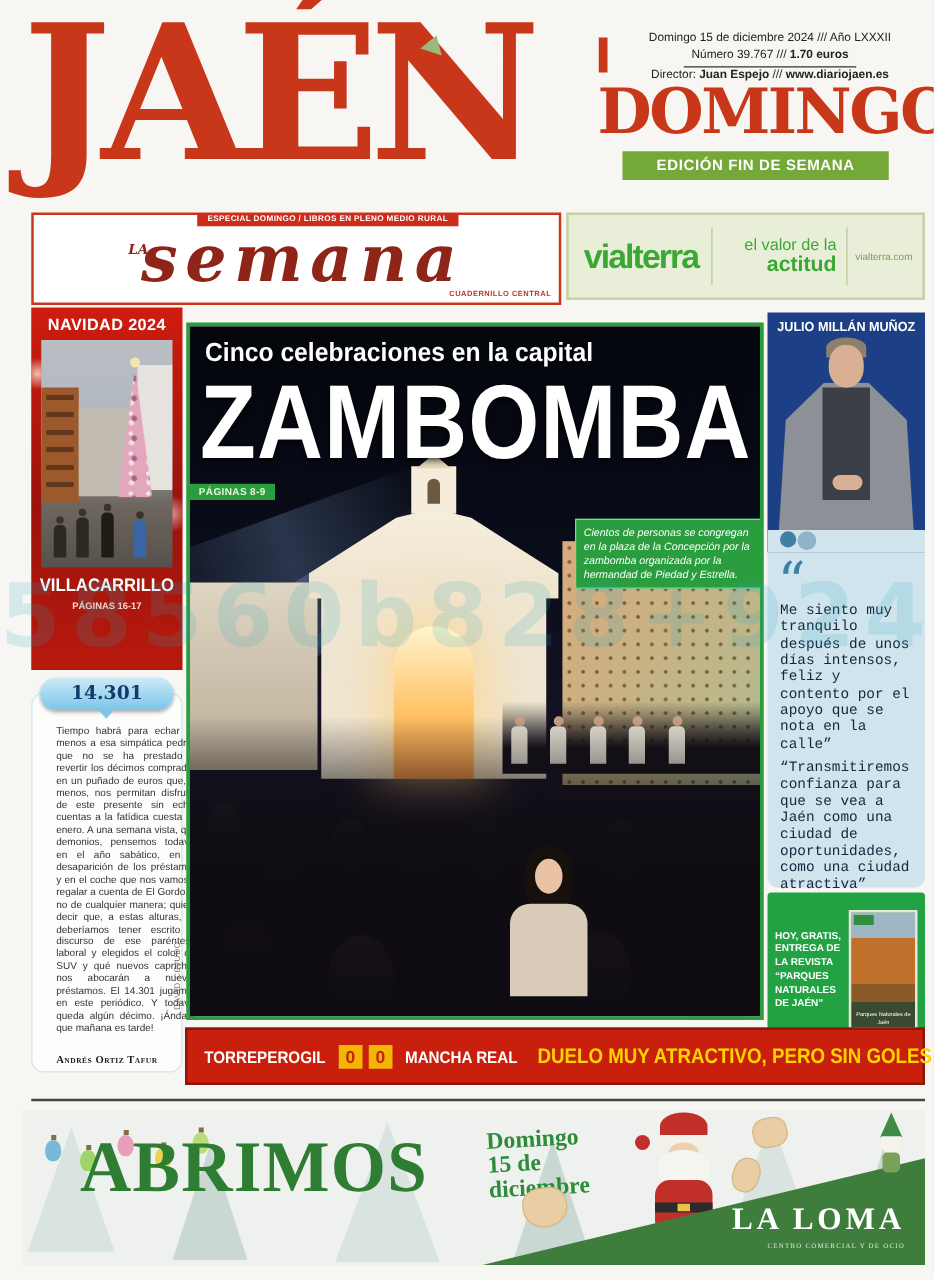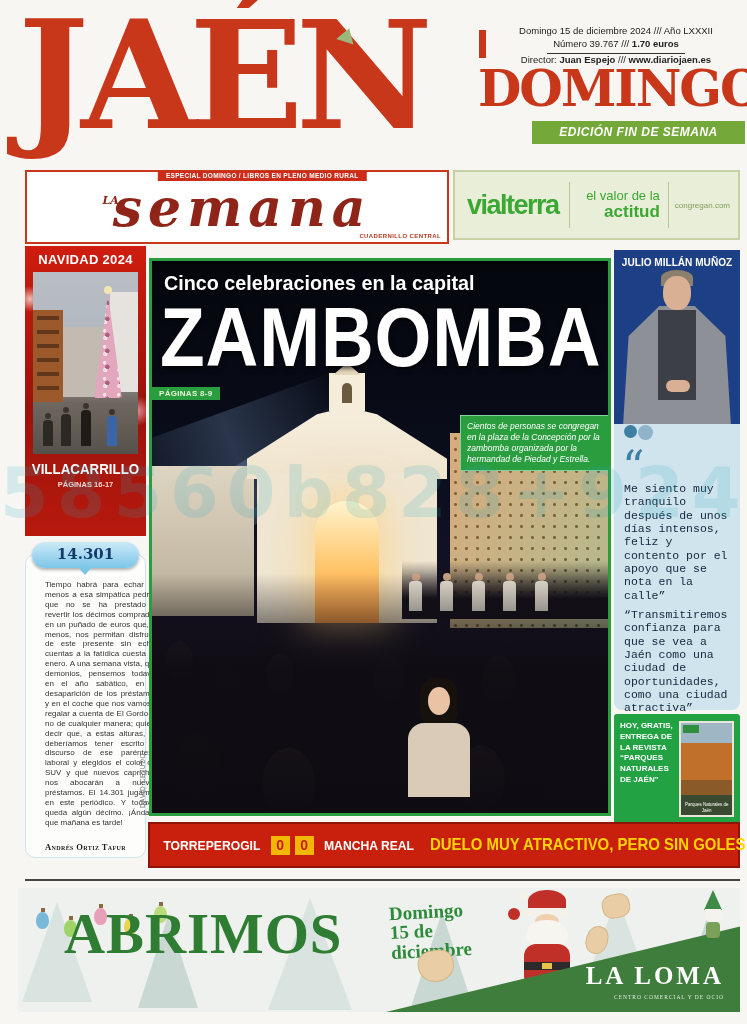--- a/index.html
+++ b/index.html
@@ -11,22 +11,22 @@
   .masthead{left:18px;top:0px;font-family:"DejaVu Serif",serif;font-weight:bold;
             font-size:150px;line-height:1;color:#c9371a;letter-spacing:-8px;}
   .accent-leaf{left:338px;top:28px;width:0;height:0;border-left:9px solid transparent;
                border-right:9px solid transparent;border-bottom:14px solid #9ab87a;transform:rotate(18deg);}
   .red-tick{left:479px;top:30px;width:7px;height:28px;background:#c9371a;}
   .dateline{left:492px;top:25px;width:248px;text-align:center;color:#222;font-size:9.5px;line-height:1.35;}
   .dateline .rule-under{display:inline-block;border-bottom:1.5px solid #333;padding:0 6px 2px 6px;}
   .dateline b{font-weight:bold;}
   .domingo{left:478px;top:64px;width:262px;text-align:center;color:#c9371a;
            font-family:"DejaVu Serif",serif;font-weight:bold;font-size:50px;letter-spacing:-2px;line-height:1;}
-  .edition-bar{left:532px;top:121px;width:213px;height:23px;background:#74a838;color:#fff;
-               font-weight:bold;font-size:12px;text-align:center;line-height:23px;letter-spacing:.5px;font-style:italic;}
+  .edition-bar{left:498px;top:121px;width:213px;height:23px;background:#74a838;color:#fff;
+               font-weight:bold;font-size:12px;text-align:center;line-height:23px;letter-spacing:.5px;}
 
   
   .semana-box{left:25px;top:170px;width:420px;height:70px;background:#fff;border:2px solid #c9371a;}
   .semana-kicker{position:absolute;left:56%;top:-1px;transform:translateX(-50%);background:#cc2c1a;
                  color:#fff;font-weight:bold;font-size:6.5px;line-height:10px;padding:0 8px;white-space:nowrap;letter-spacing:.3px;}
   .semana-title{text-align:center;font-family:"DejaVu Serif",serif;font-style:italic;font-weight:bold;
                 color:#8e2518;font-size:52px;line-height:1;margin-top:10px;letter-spacing:6px;}
   .semana-la{font-size:11px;letter-spacing:0;vertical-align:22px;margin-right:-6px;color:#8e2518;}
   .semana-footer{position:absolute;right:6px;bottom:3px;font-size:6px;font-weight:bold;color:#b23a24;letter-spacing:.4px;}
 
@@ -144,21 +144,21 @@
   .julio-strip{position:absolute;left:0;bottom:0;width:100%;height:18px;background:#cfe4ec;}
   .jq1{position:absolute;left:10px;bottom:4px;width:13px;height:13px;border-radius:50%;background:#3f7fa3;}
   .jq2{position:absolute;left:24px;bottom:2px;width:15px;height:15px;border-radius:50%;background:#8fb3c9;}
 
   .quote-box{left:614px;top:442px;width:126px;height:268px;background:#cfe4ec;border-radius:0 0 8px 8px;box-sizing:border-box;}
   .quote-mark{color:#3f7fa3;font-family:"DejaVu Serif",serif;font-size:44px;line-height:.4;padding:16px 0 0 8px;height:18px;}
   .quote-text{font-family:Liberation Mono, monospace;font-size:11.5px;line-height:1.16;color:#14263e;margin:6px 8px 0 10px;}
   .quote-page{text-align:right;font-size:7px;font-weight:bold;color:#16324a;margin:8px 12px 0 0;}
 
   .revista-box{left:614px;top:714px;width:126px;height:124px;background:#23a244;border-radius:3px;
-        display:flex;padding:7px 6px;box-sizing:border-box;}
+        display:flex;padding:7px 6px;box-sizing:border-box;align-items:center;}
   .revista-text{color:#fff;font-weight:bold;font-size:8px;line-height:1.35;width:56px;}
   .revista-cover{position:relative;width:52px;height:92px;margin-left:5px;border:2px solid #e9e5da;
         background:linear-gradient(180deg,#9fb6c4 0 22%,#c0702a 22% 62%,#8a5a28 62% 78%,#3a4a30 78% 100%);}
   .revista-cover::before{content:"";position:absolute;left:2px;top:2px;width:16px;height:8px;background:#2f8f3f;}
   .cover-caption{position:absolute;left:0;bottom:2px;width:100%;text-align:center;color:#fff;font-size:4.5px;line-height:1.2;}
 
   
   .sports-bar{left:148px;top:822px;width:592px;height:46px;background:#c9200e;border:2px solid #8e150a;
         box-sizing:border-box;display:flex;align-items:center;padding:0 8px;gap:5px;}
   .team{color:#fff;font-weight:bold;font-size:13.5px;white-space:nowrap;transform:scaleX(.9);}
@@ -227,21 +227,21 @@
     <div class="semana-kicker">ESPECIAL DOMINGO / LIBROS EN PLENO MEDIO RURAL</div>
     <div class="semana-title"><span class="semana-la">LA</span><span>semana</span></div>
     <div class="semana-footer">CUADERNILLO CENTRAL</div>
   </div>
 
   <div class="abs vialterra">
     <div class="v-logo">vialterra</div>
     <div class="v-div"></div>
     <div class="v-slogan"><span>el valor de la</span><span class="big">actitud</span></div>
     <div class="v-div"></div>
-    <div class="v-site">congregan.com</div>
+    <div class="v-site">vialterra.com</div>
   </div>
 
   <div class="abs navidad">
     <div class="navidad-title">NAVIDAD 2024</div>
     <div class="navidad-photo">
       <div class="bldg-l"></div>
       <div class="bldg-r"></div>
       <div class="bldg-c"></div>
       <div class="xtree"></div>
       <div class="xstar"></div>

